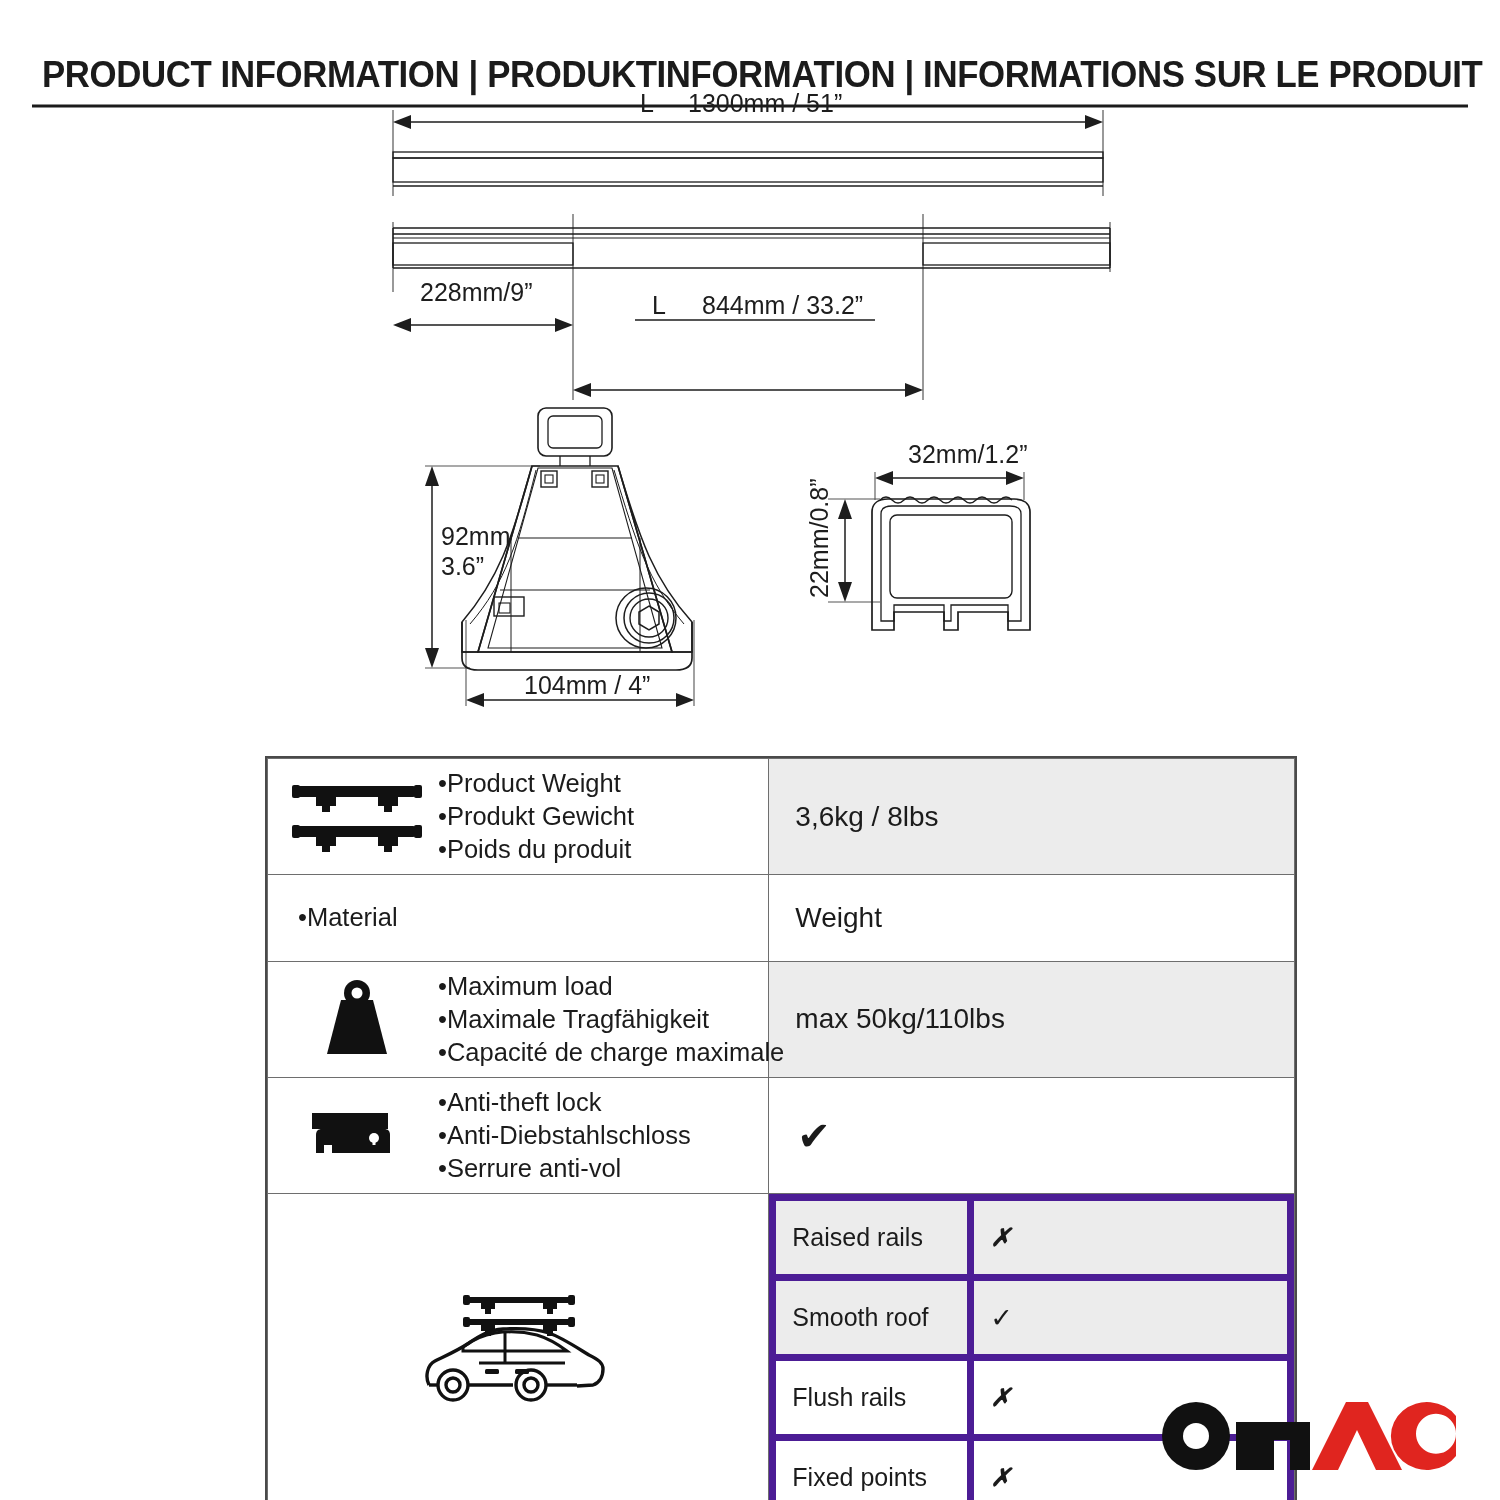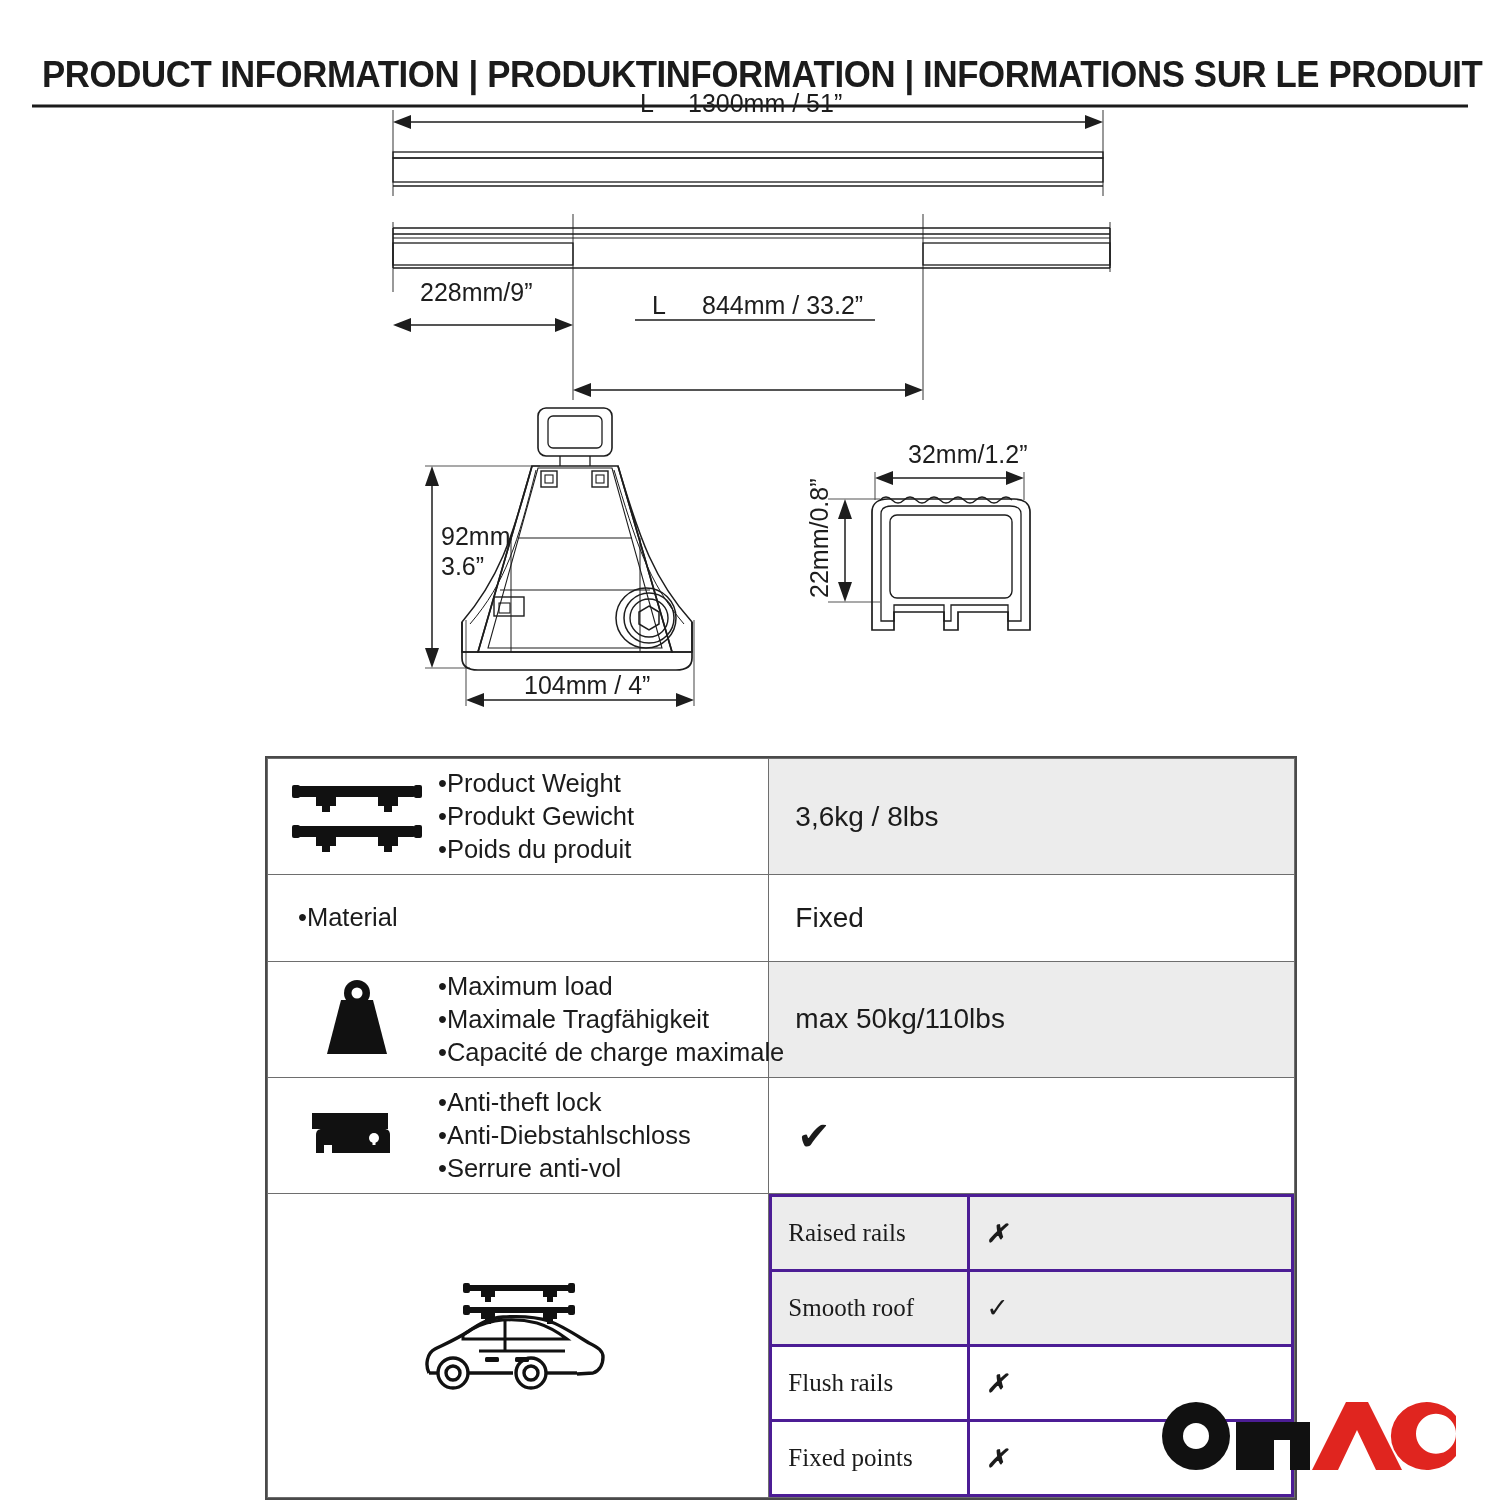--- a/index.html
+++ b/index.html
@@ -92,21 +92,21 @@
     padding: 10px 10px 14px 14px;
     text-align: left;
   }
   .compat-icon { text-align: center; margin-bottom: 6px; }
   .compat-text {
     font-size: 25.5px; line-height: 1.30; color: #1b1b1b;
   }
   .compat-text .ln { display: block; }
 
   .subtable { width: 100%; border-collapse: collapse; table-layout: fixed; }
-  .subtable td { border: 3px solid #4c1d95; font-family: Liberation Serif, serif; }
+  .subtable td { border: 7px solid #4c1d95; }
   .sub-name {
     width: 198px;
     font-size: 25px;
     padding: 22px 0 22px 16px;
     color: #1b1b1b;
   }
   .sub-mark {
     font-size: 25px;
     padding-left: 16px;
     color: #1b1b1b;
@@ -298,21 +298,21 @@
         </tr>
 
         <tr>
           <td class="col-icon row-label-cell plain">
             <div class="label-flex" style="padding-top:26px;padding-bottom:26px;">
               <div class="label-lines" style="padding-left:16px;">
                 <span class="ln">•Material</span>
               </div>
             </div>
           </td>
-          <td class="col-value value-cell plain">Fixed</td>
+          <td class="col-value value-cell plain">Weight</td>
         </tr>
 
         <tr>
           <td class="col-icon row-label-cell plain">
             <div class="label-flex">
               <div class="icon-box">
                 <svg width="80" height="82" viewBox="0 0 80 82">
                   <g fill="#111">
                     <circle cx="40" cy="15" r="13"></circle>
                     <circle cx="40" cy="15" r="5.5" fill="#fff"></circle>

